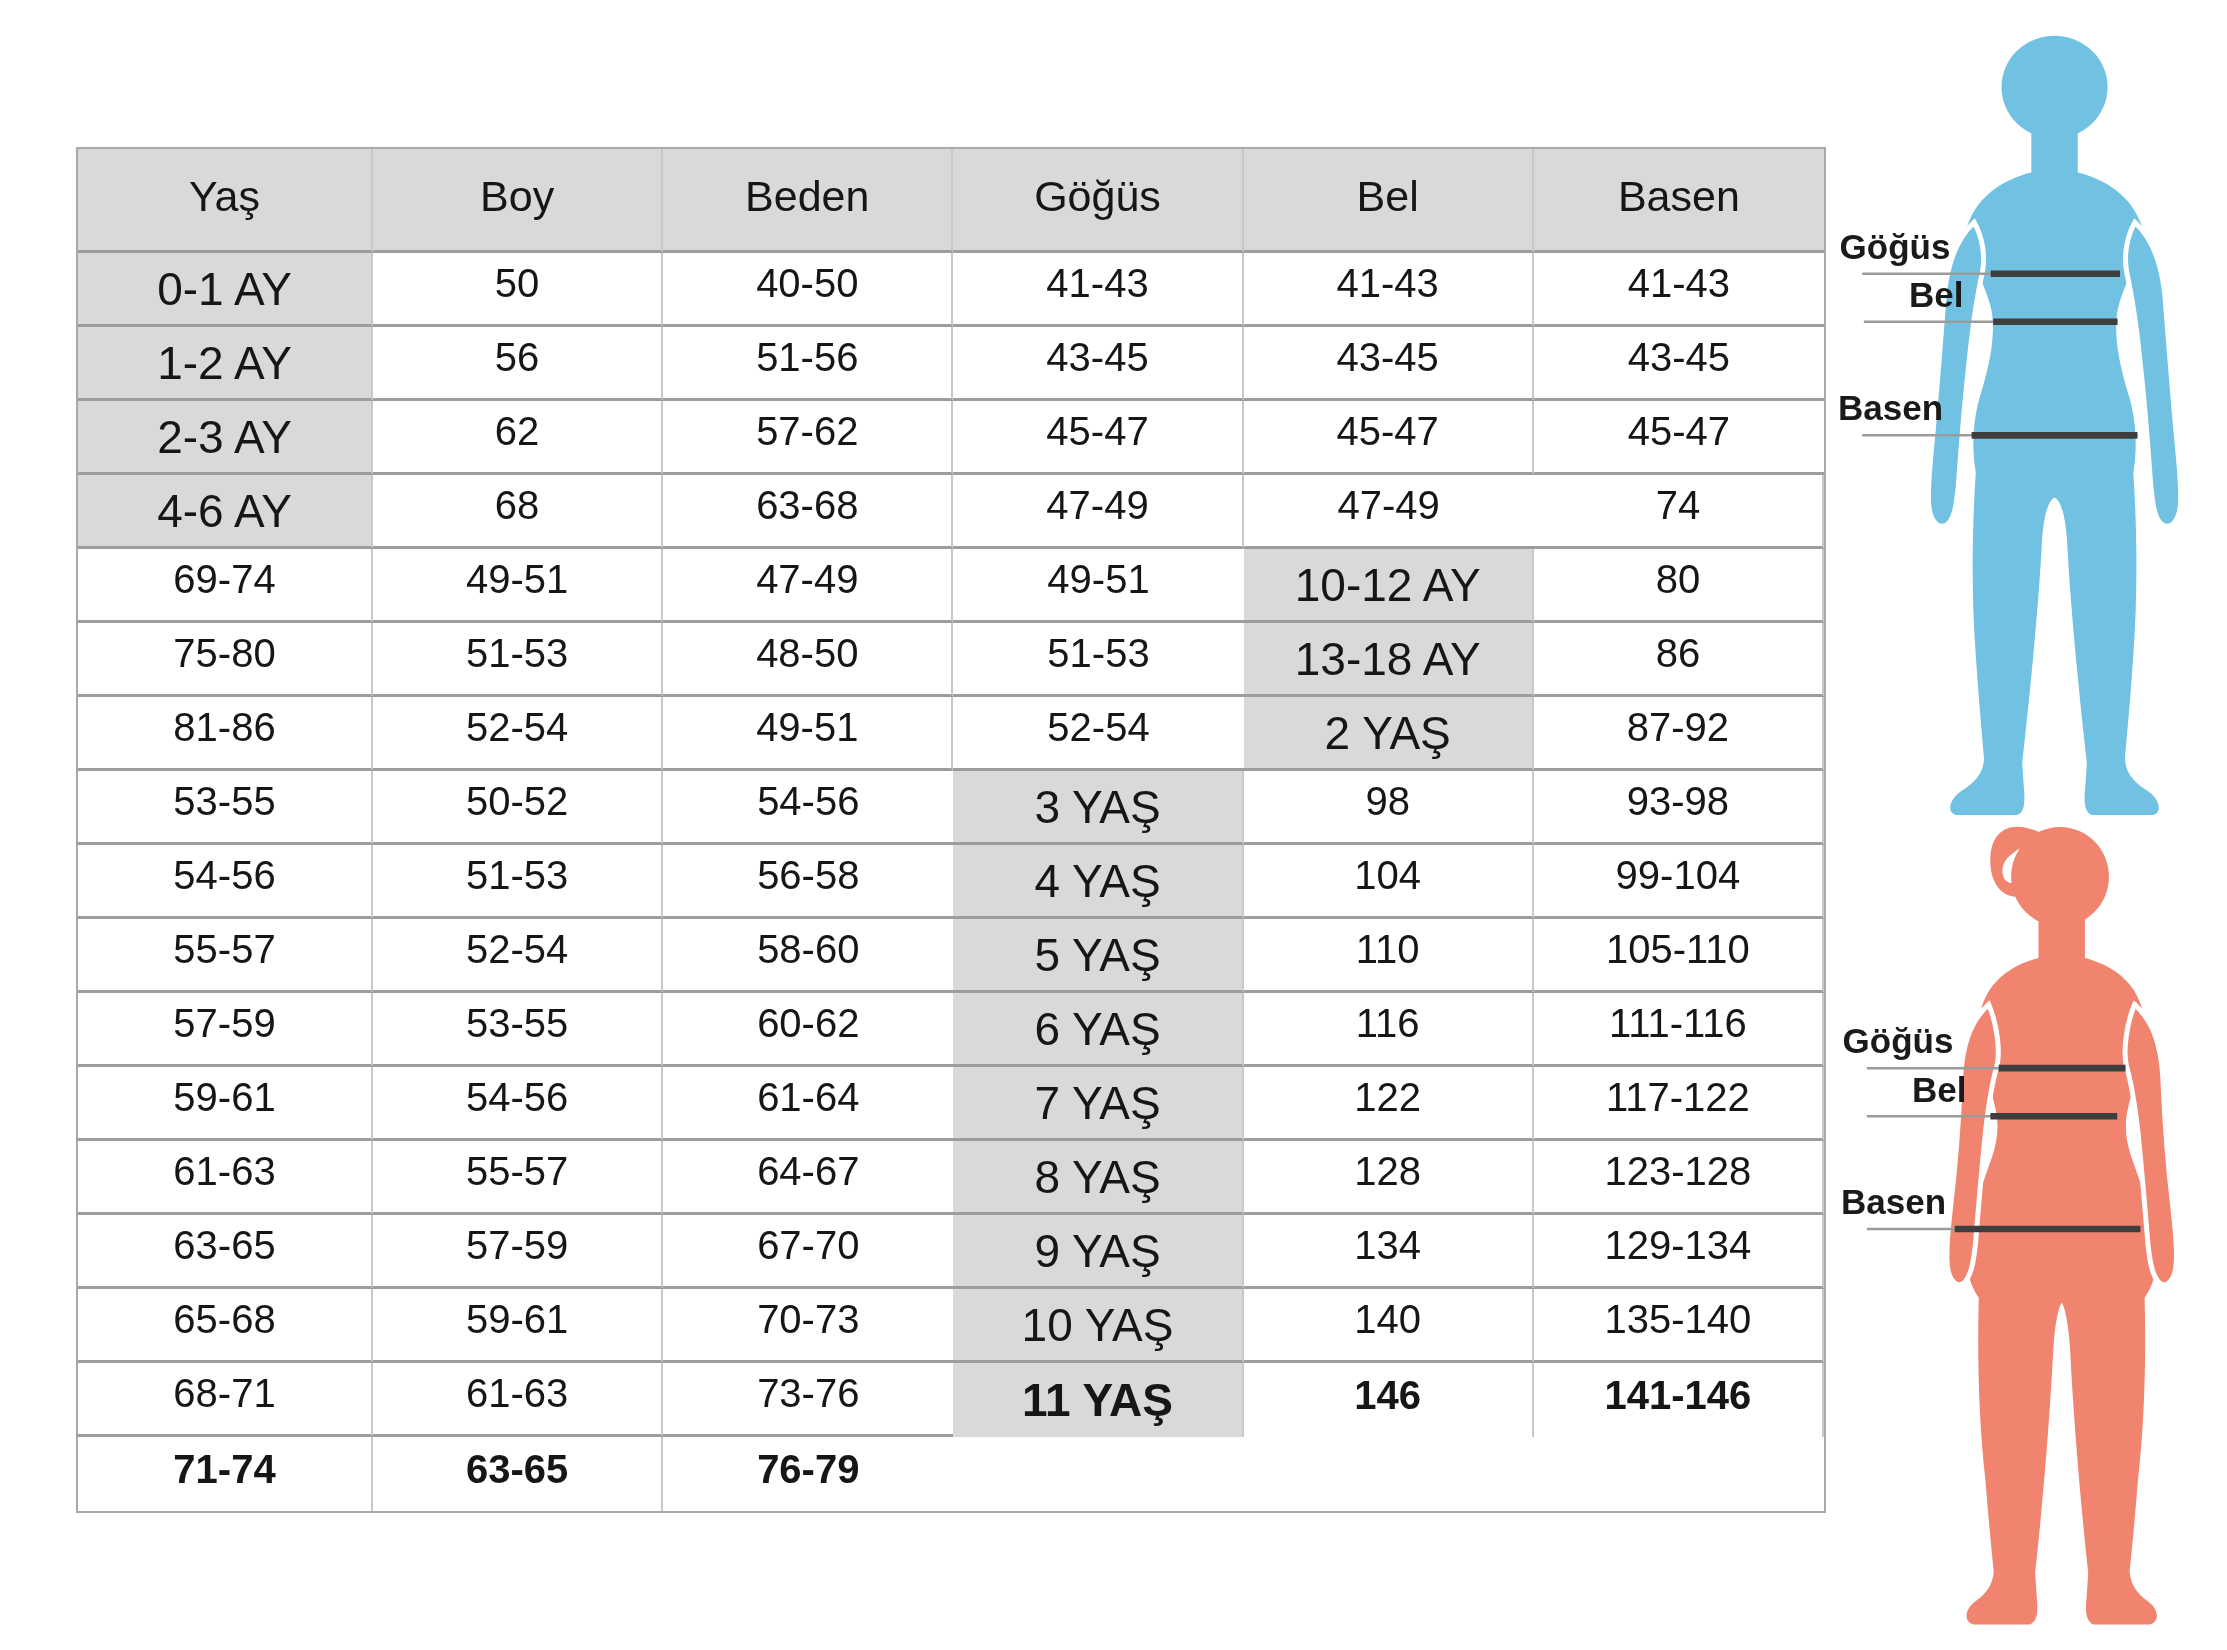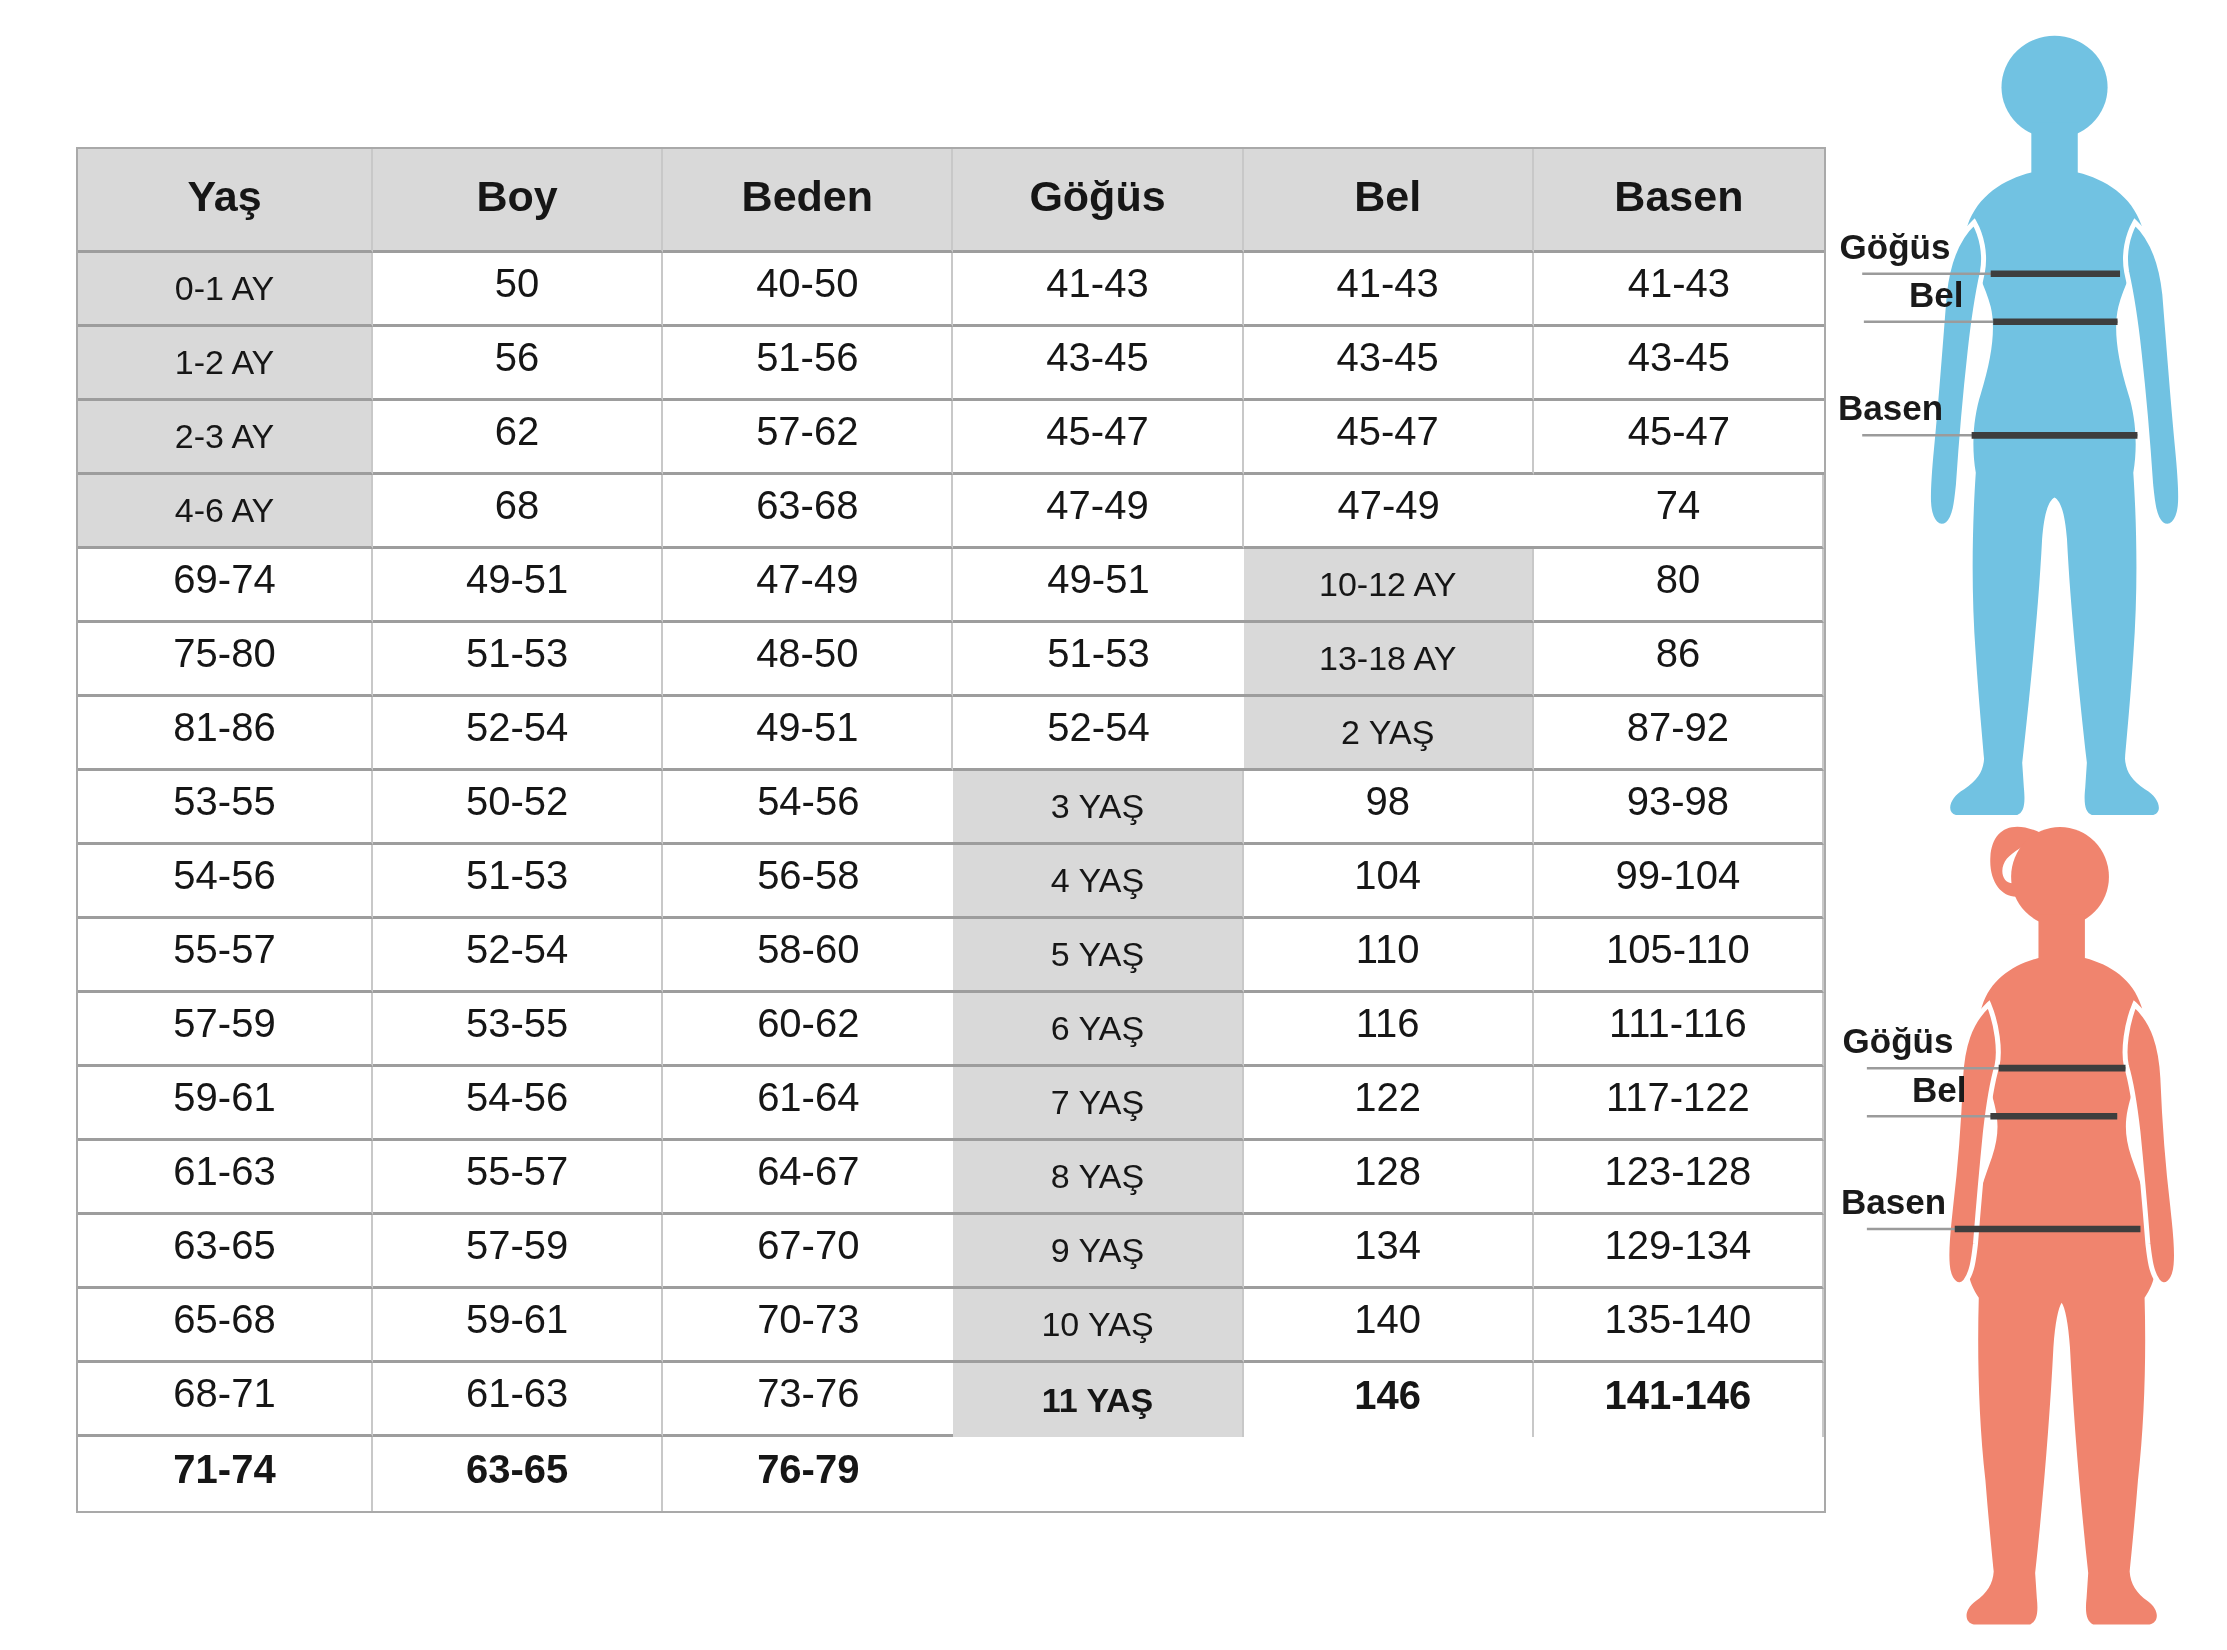--- a/index.html
+++ b/index.html
@@ -23,25 +23,25 @@
   .cell{
     display:flex;align-items:center;justify-content:center;
     border-right:2.5px solid var(--grid-v,#c8c8c8);
     border-bottom:3.3px solid var(--grid-h,#9d9d9d);
     color:var(--text,#161616);
     box-sizing:border-box;
     white-space:nowrap;
   }
   .cell.header{
     background:var(--header-bg,#d9d9d9);
-    font-weight:bold;font-size:43px;padding-bottom:6.6px;
+    font-weight:normal;font-size:43px;padding-bottom:6.6px;
   }
   .cell.age{
     background:var(--age-bg,#d9d9d9);
-    font-size:34px;padding-bottom:0;
+    font-size:46px;padding-bottom:0;
   }
   .cell.val{
     background:#fff;font-size:40px;padding-bottom:10px;
   }
   .cell.last-col{border-right:none;}
   .cell.last-row{border-bottom:none;font-weight:bold;}
   
   .figure{position:absolute;}
   .figure svg{position:absolute;left:0;top:0;}
   .mlabel{

